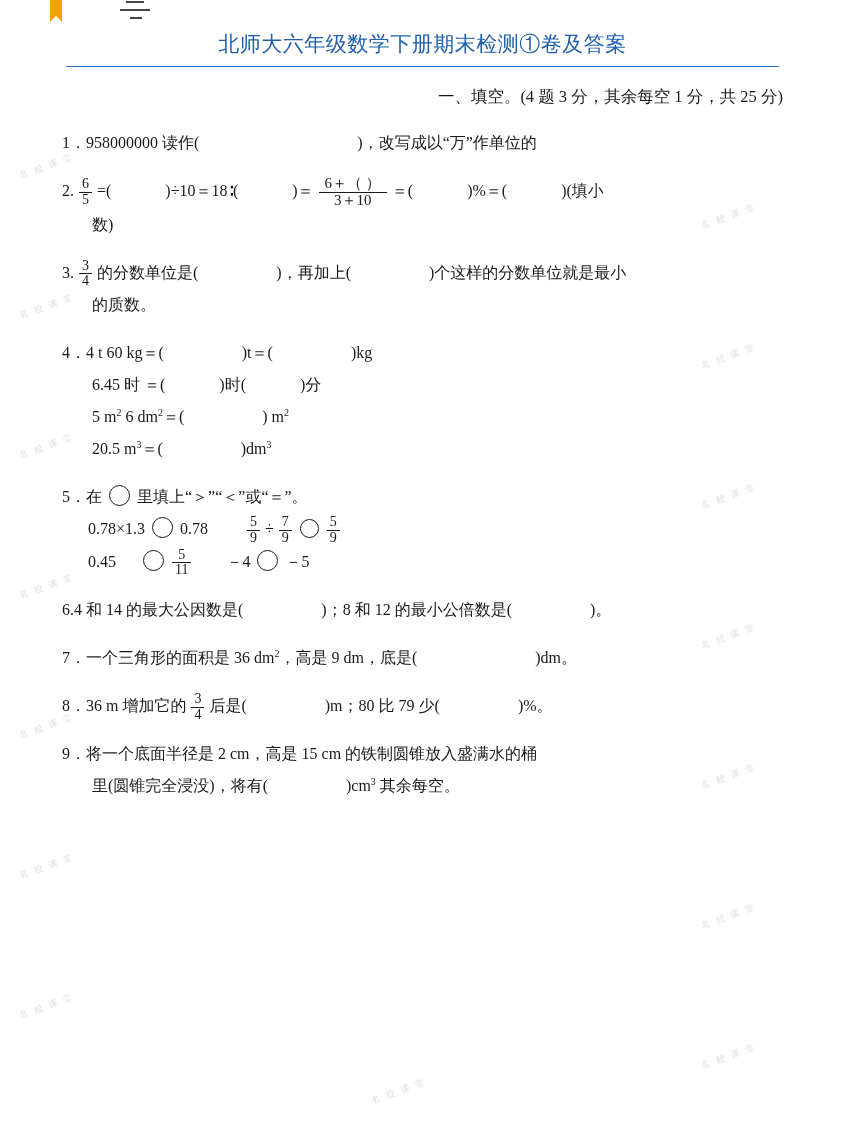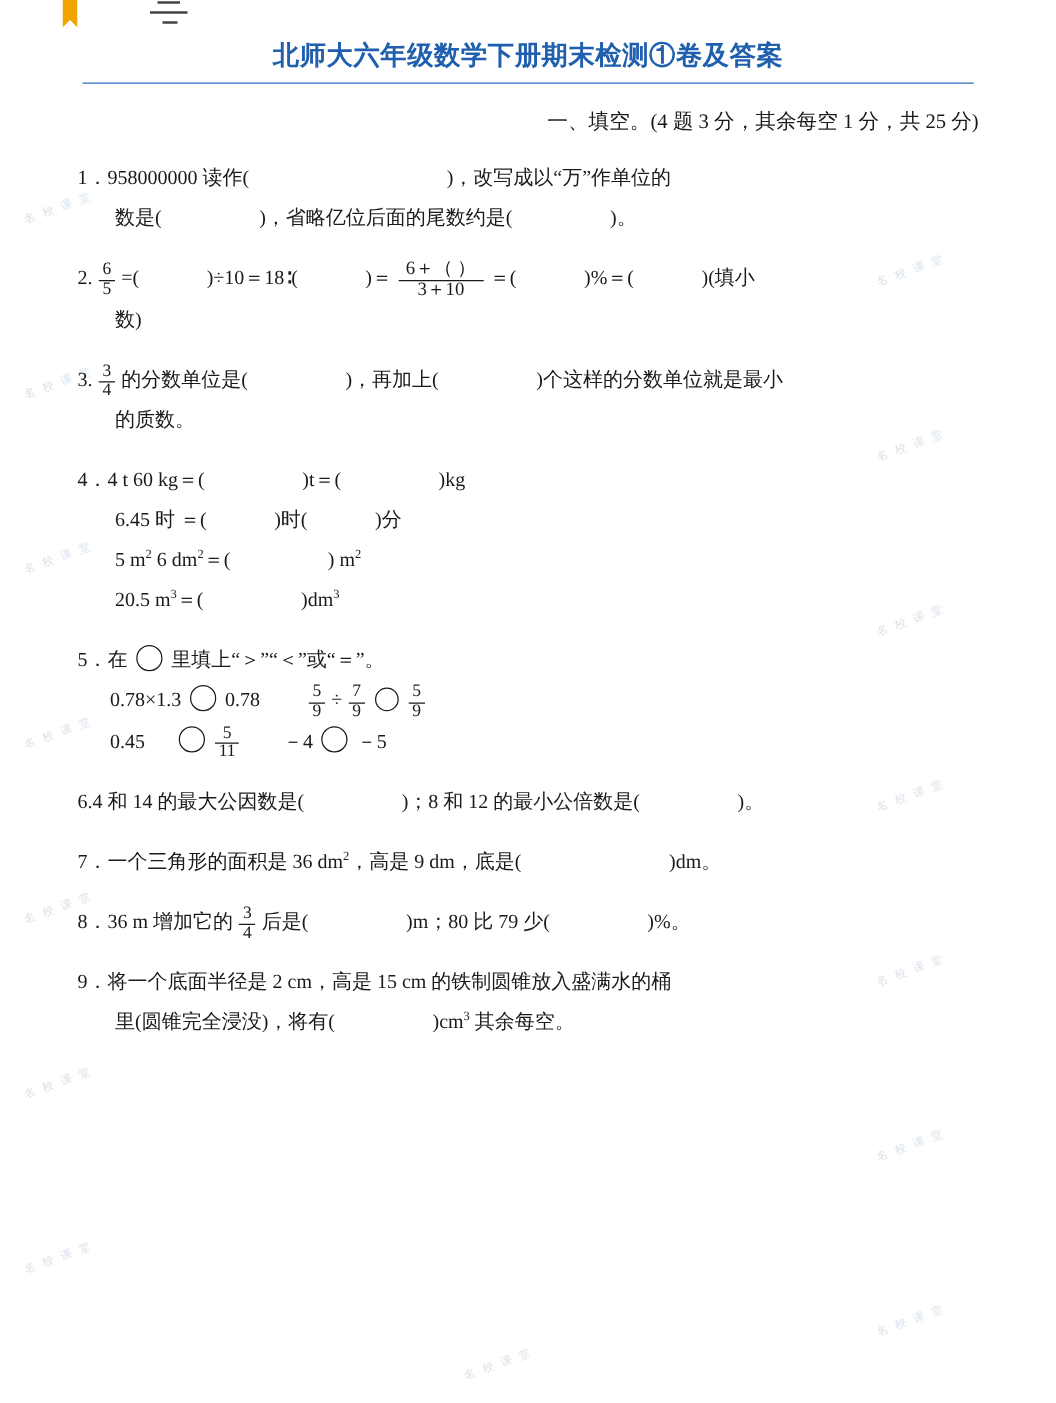--- a/index.html
+++ b/index.html
@@ -38,21 +38,21 @@
     transform: rotate(-20deg);
     white-space: nowrap;
   }
   .content {
     position: relative;
     z-index: 2;
   }
   .doc-title {
     text-align: center;
     color: #1f5fae;
-    font-weight: bold;
+    font-weight: normal;
     font-size: 21px;
     letter-spacing: 0.5px;
     padding-top: 30px;
     padding-bottom: 6px;
     font-family: "Liberation Serif", serif;
   }
   .title-rule {
     border: 0;
     border-top: 1px solid #2f6fbd;
     margin: 2px 4px 16px 4px;
@@ -159,28 +159,20 @@
     <hr class="title-rule">
 
     <div class="section-head">一、填空。(4 题 3 分，其余每空 1 分，共 25 分)</div>
 
     <div class="q">
       <span class="q-line">
         <span>1．958000000 读作(</span>
         <span class="blank-xl"></span>
         <span>)，改写成以“万”作单位的</span>
       </span>
-      <span class="q-line">
-        <span class="indent"></span>
-        <span>数是(</span>
-        <span class="blank-m"></span>
-        <span>)，省略亿位后面的尾数约是(</span>
-        <span class="blank-m"></span>
-        <span>)。</span>
-      </span>
     </div>
 
     <div class="q">
       <span class="q-line">
         <span>2.</span>
         <span class="frac">
           <span class="num">6</span>
           <span class="den">5</span>
         </span>
         <span>=(</span>

